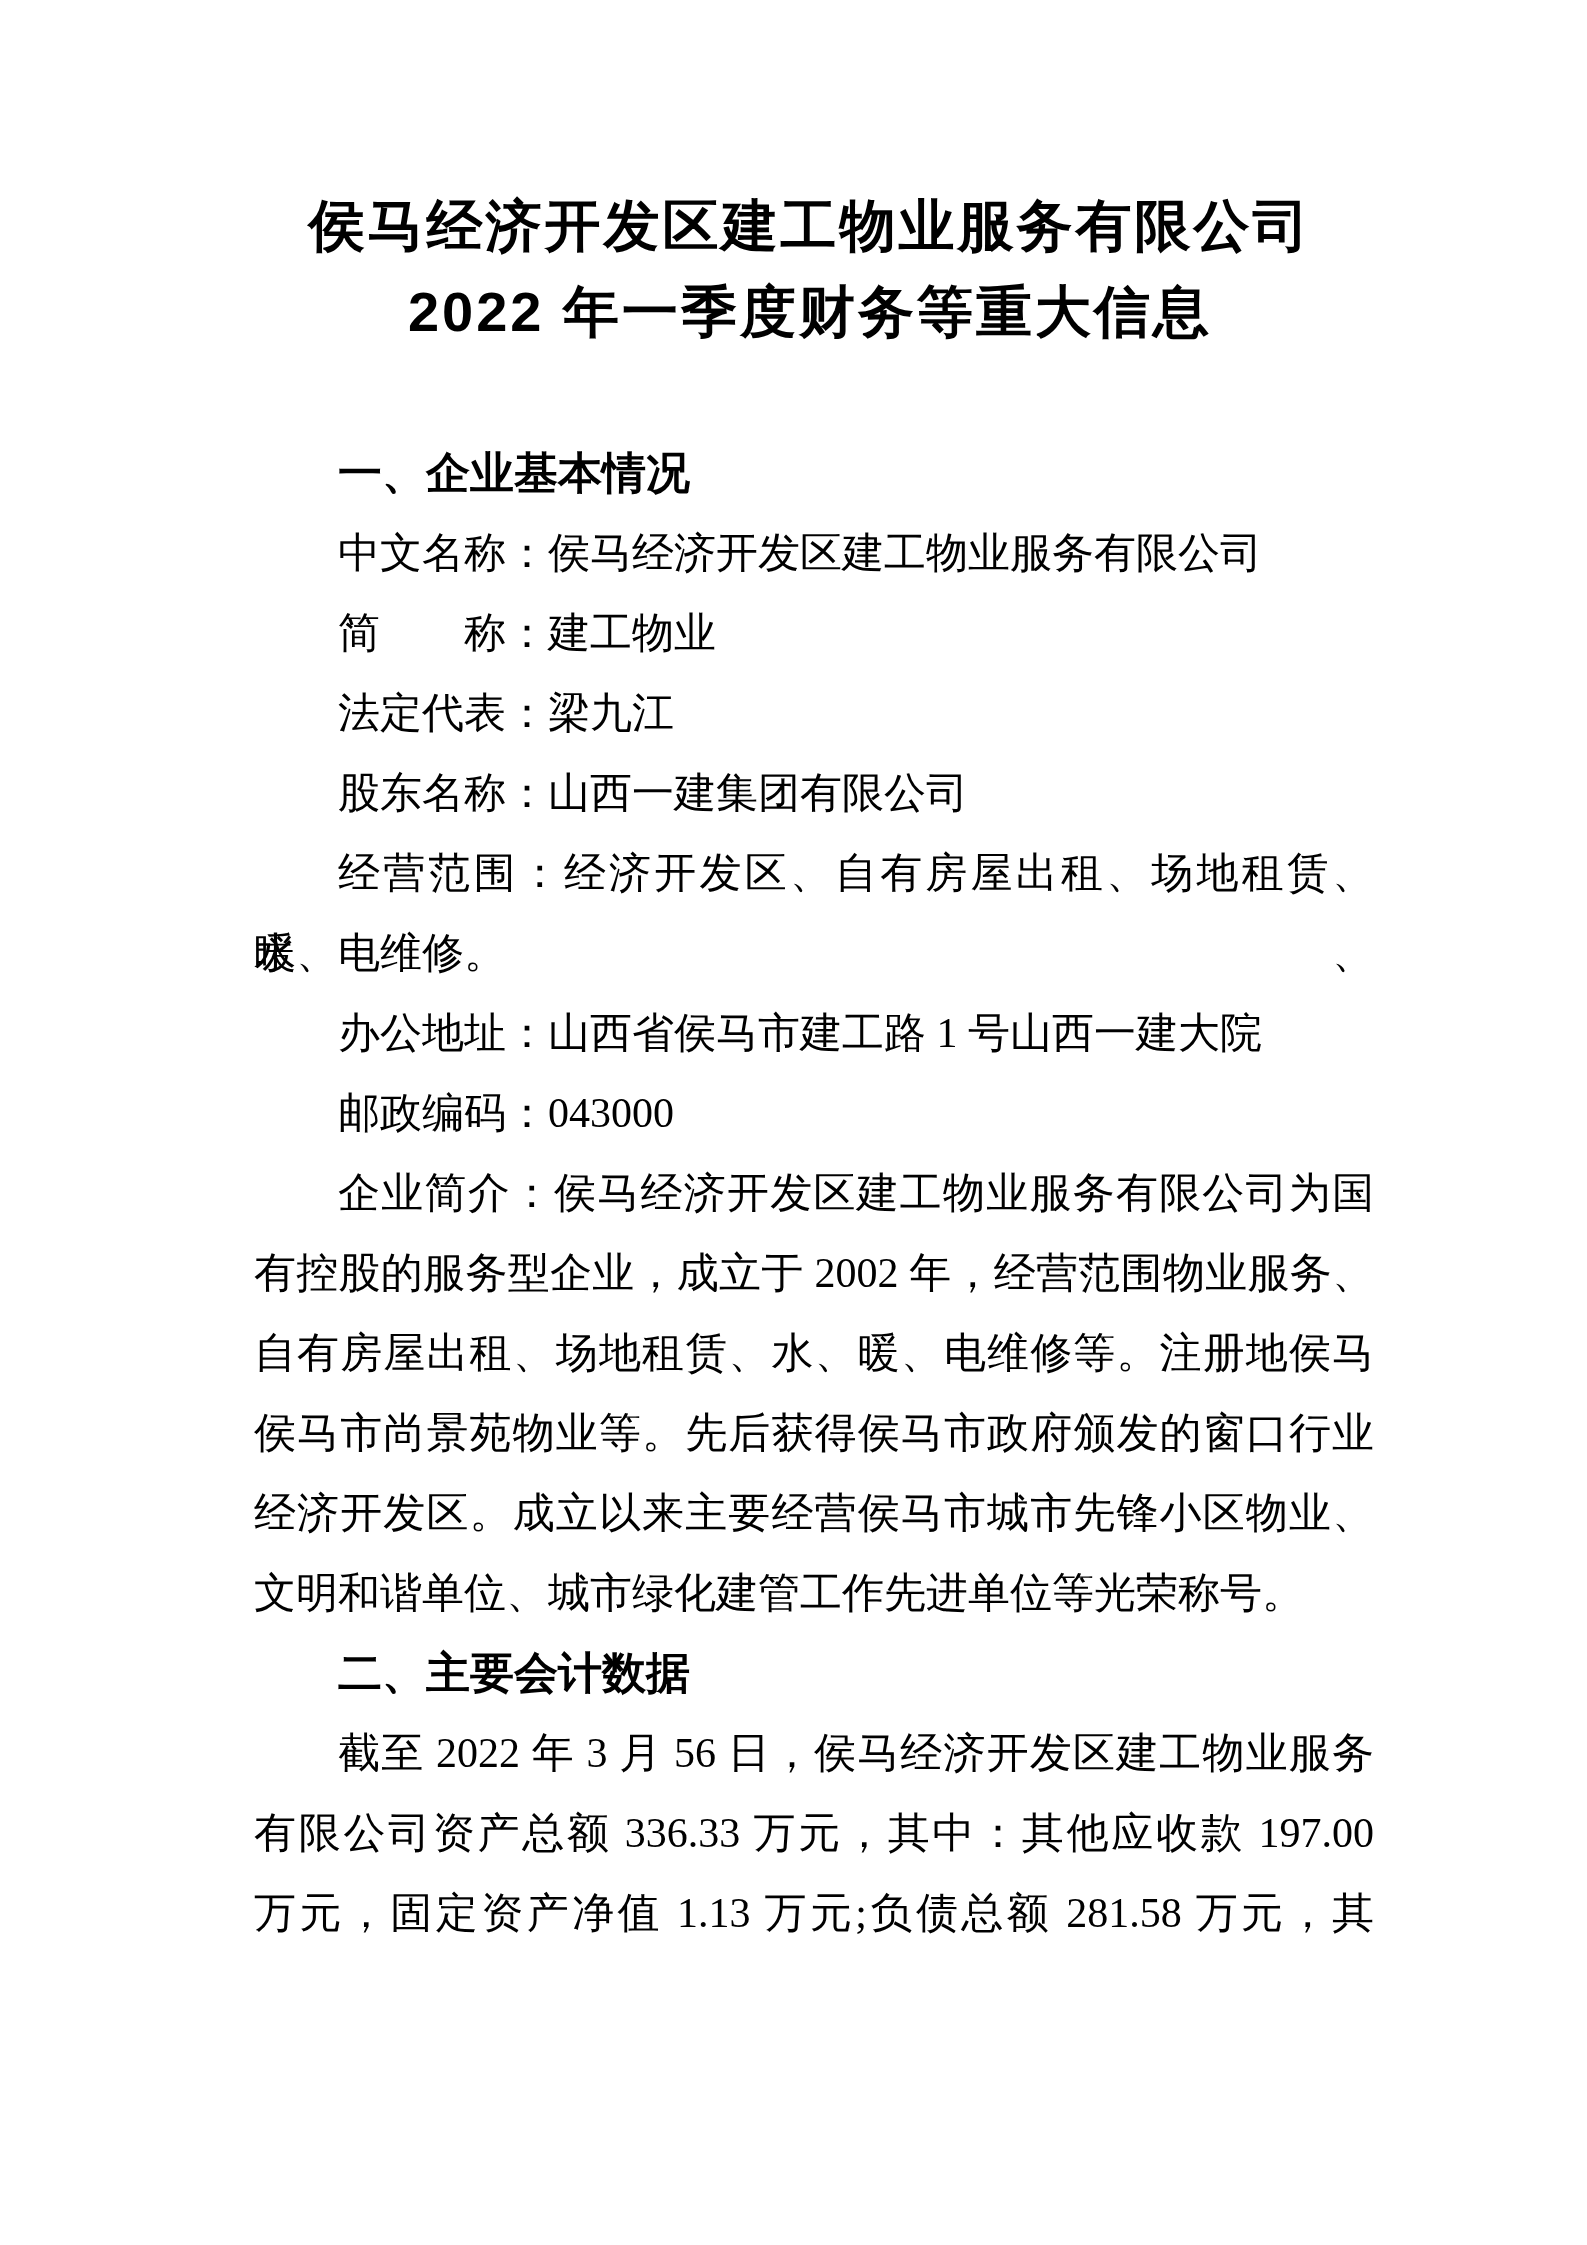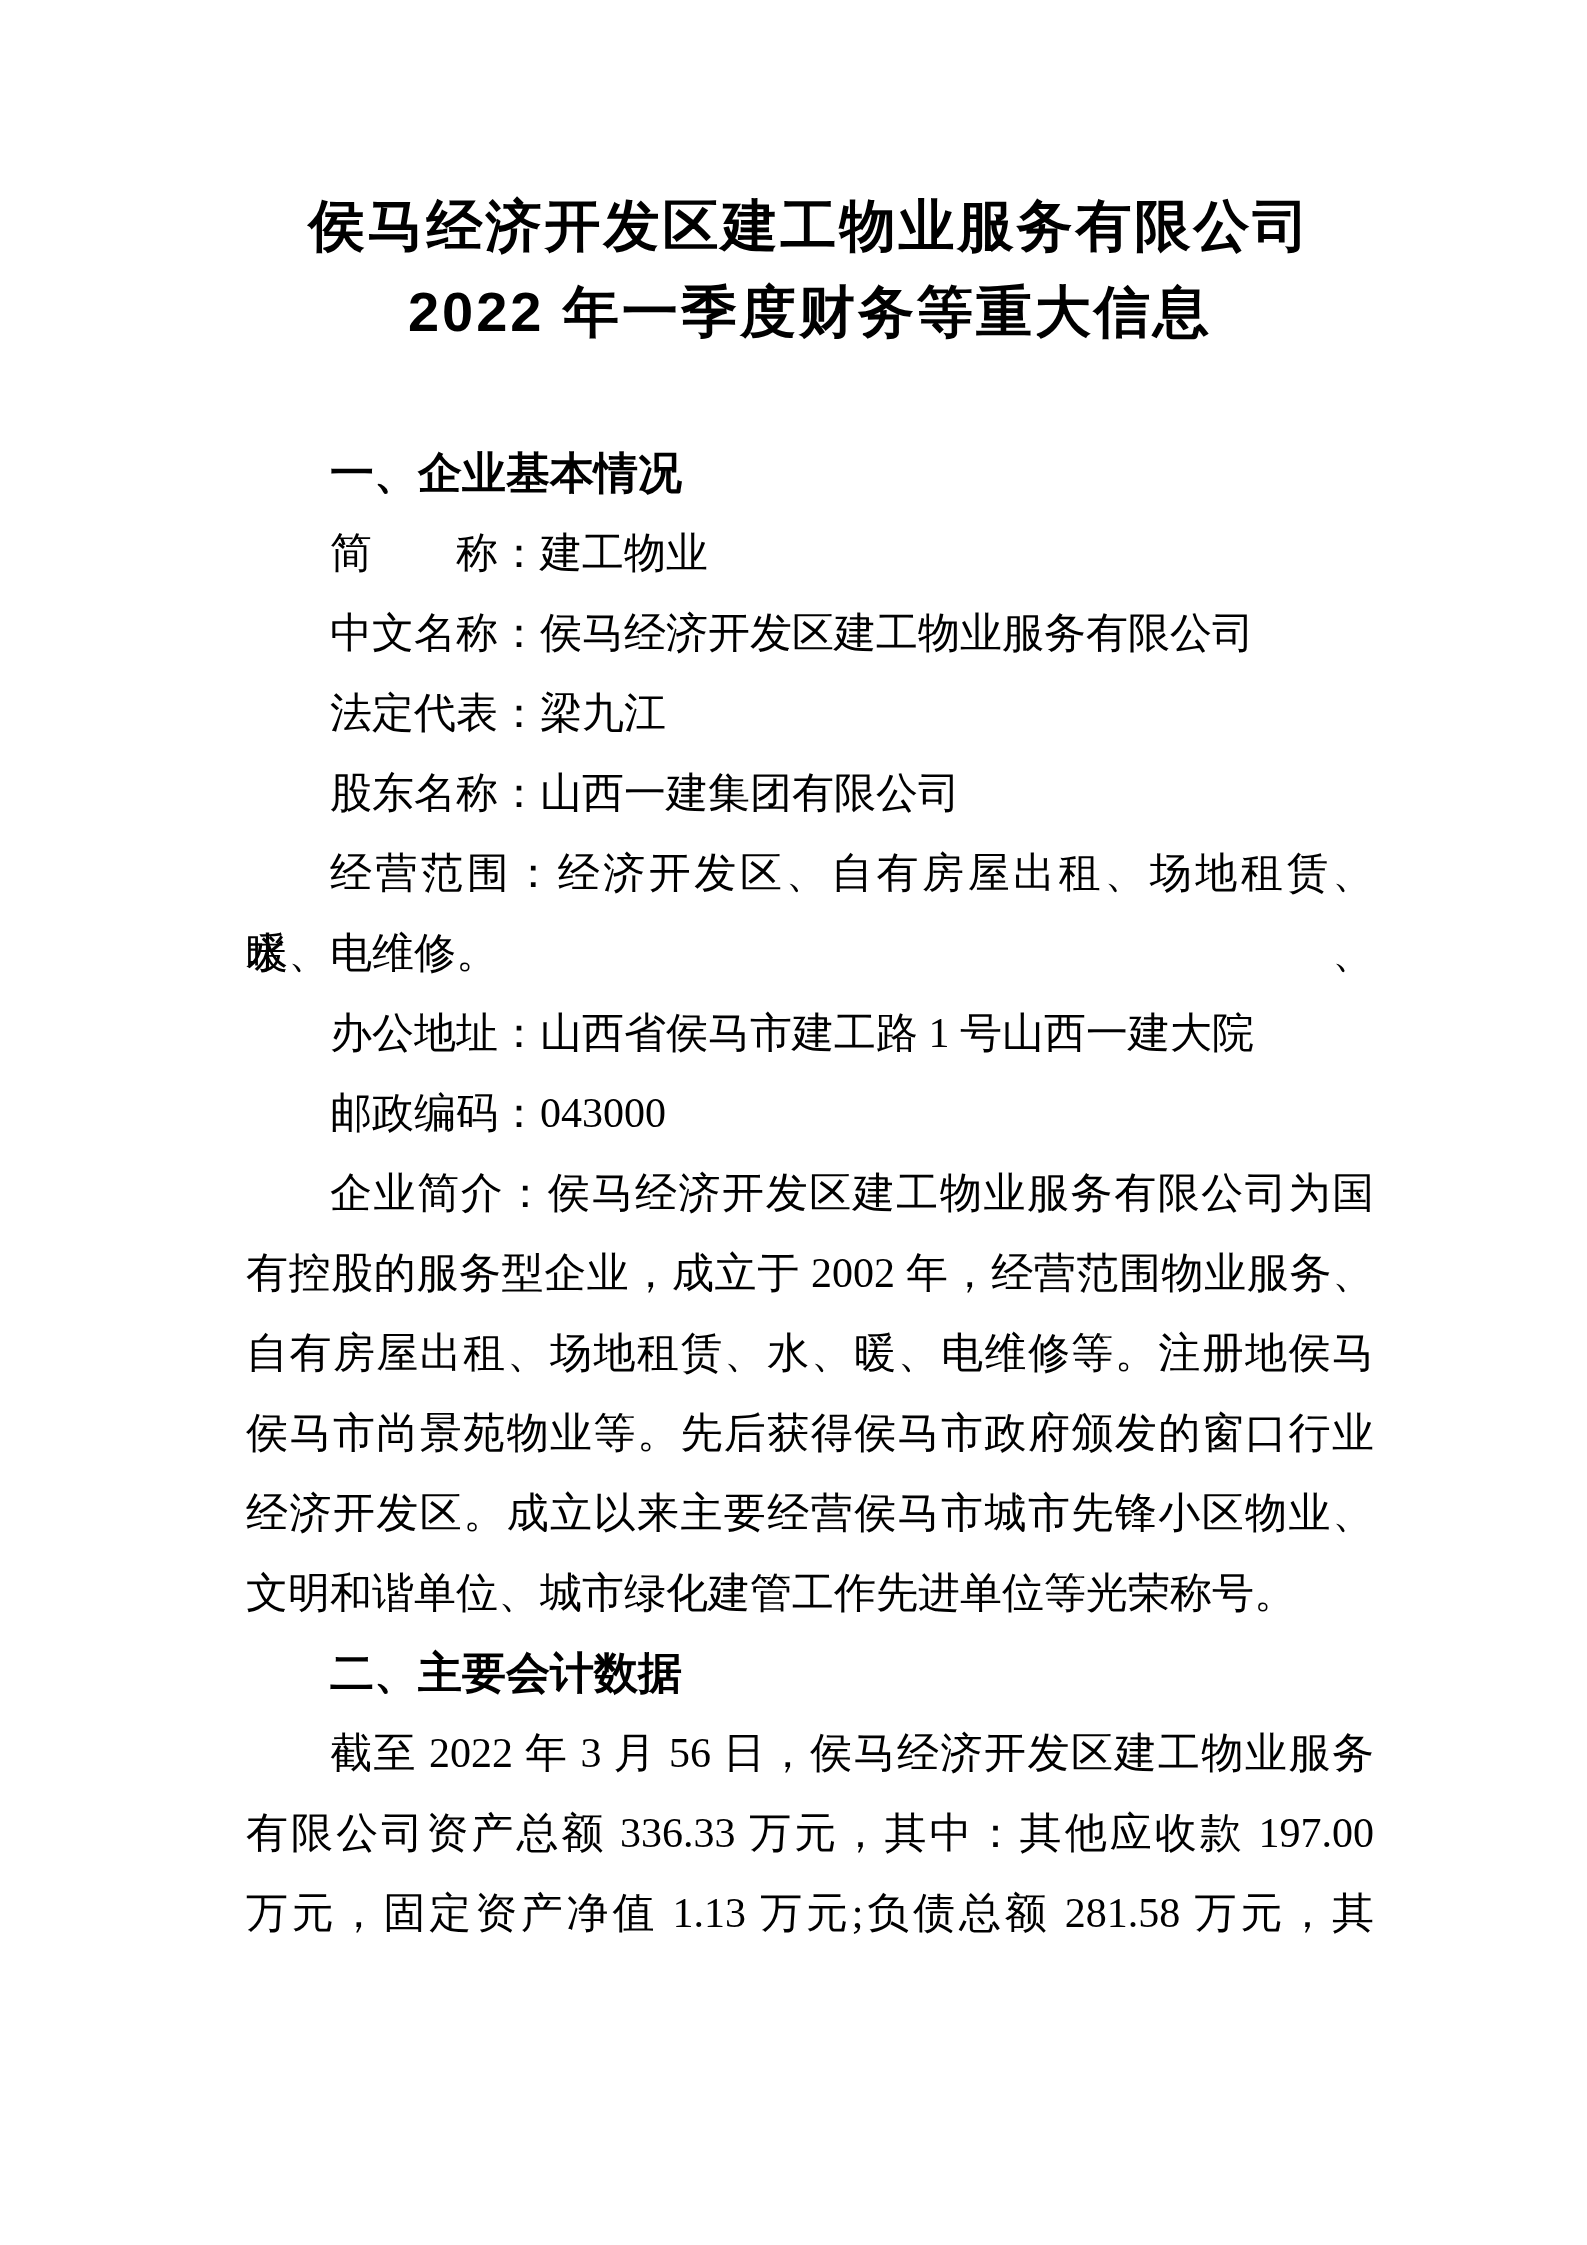--- a/index.html
+++ b/index.html
@@ -32,20 +32,21 @@
   .doc-body {
     margin-top: 78px;
     width: 1128px;
   }
   .line {
     height: 80px;
     line-height: 80px;
     font-size: 42px;
     font-family: "Liberation Serif", serif;
     color: #000000;
+    margin-left: 8px;
   }
   .line.heading {
     font-family: "Liberation Sans", sans-serif;
     font-weight: 700;
     font-size: 44px;
   }
   .line.indent { text-indent: 84px; }
   .line.fill {
     text-align: justify;
     text-align-last: justify;
@@ -57,22 +58,22 @@
 
 <div class="page">
   <div class="title">
     <div class="t-line">侯马经济开发区建工物业服务有限公司</div>
     <div class="t-line">2022 年一季度财务等重大信息</div>
   </div>
 
   <div class="doc-body">
 
   <div class="line heading indent">一、企业基本情况</div>
+      <div class="line body indent">中文名称：侯马经济开发区建工物业服务有限公司</div>
       <div class="line body indent">简　　称：建工物业</div>
-      <div class="line body indent">中文名称：侯马经济开发区建工物业服务有限公司</div>
       <div class="line body indent">法定代表：梁九江</div>
       <div class="line body indent">股东名称：山西一建集团有限公司</div>
       <div class="line body indent fill">经营范围：经济开发区、自有房屋出租、场地租赁、水、</div>
       <div class="line body">暖、电维修。</div>
       <div class="line body indent">办公地址：山西省侯马市建工路 1 号山西一建大院</div>
       <div class="line body indent">邮政编码：043000</div>
       <div class="line body indent fill">企业简介：侯马经济开发区建工物业服务有限公司为国</div>
       <div class="line body fill">有控股的服务型企业，成立于 2002 年，经营范围物业服务、</div>
       <div class="line body fill">自有房屋出租、场地租赁、水、暖、电维修等。注册地侯马</div>
       <div class="line body fill">侯马市尚景苑物业等。先后获得侯马市政府颁发的窗口行业</div>

